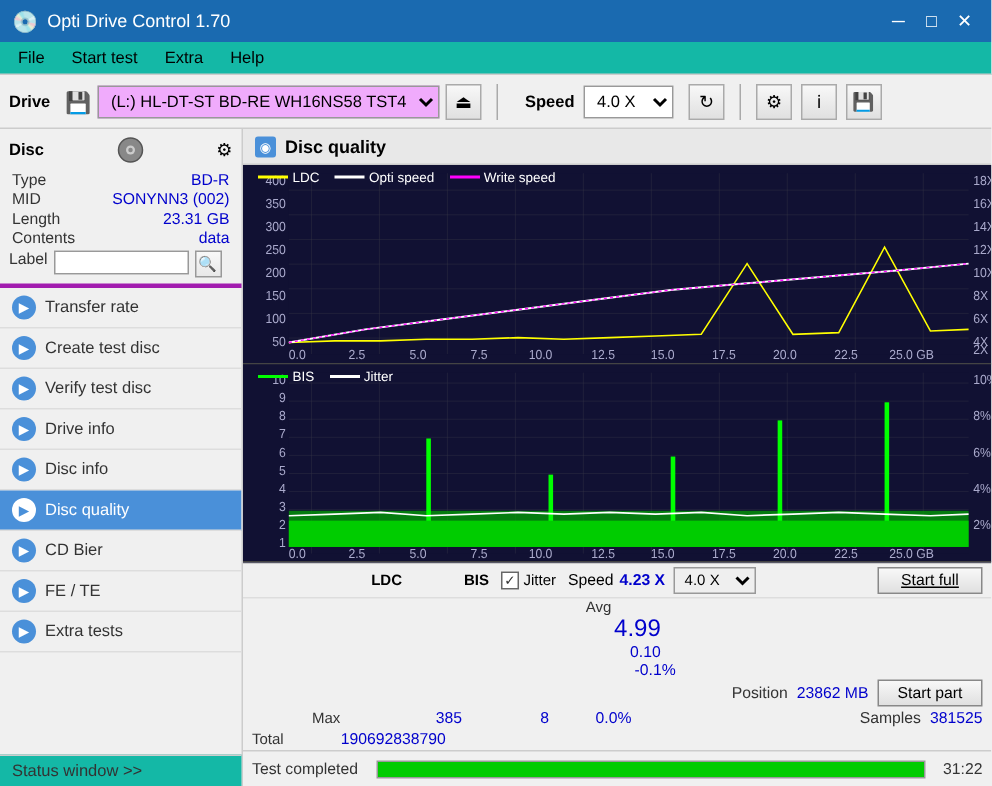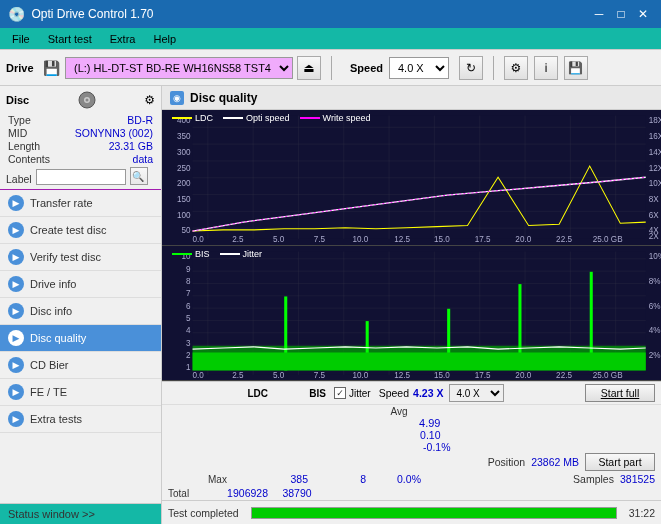--- a/index.html
+++ b/index.html
@@ -25,28 +25,28 @@
     .speed-dropdown { border: 1px solid #999; background: white; padding: 2px 4px; font-size: 11px; width: 60px; height: 22px; }
     .toolbar-sep { width: 1px; background: #aaa; height: 24px; margin: 0 4px; }
     
     
     .main { display: flex; height: calc(524px - 86px); }
     
     
     .sidebar { width: 162px; min-width: 162px; background: #f0f0f0; border-right: 1px solid #ccc; display: flex; flex-direction: column; }
     
     
-    .disc-panel { padding: 4px 6px; border-bottom: 1px solid #a21caf; }
+    .disc-panel { padding: 4px 6px; border-bottom: 3px solid #a21caf; }
     .disc-header { display: flex; align-items: center; justify-content: space-between; margin-bottom: 4px; }
     .disc-header-title { font-size: 11px; font-weight: 600; }
     .disc-icon { width: 20px; height: 20px; display: flex; align-items: center; justify-content: center; }
     .disc-row { display: flex; justify-content: space-between; margin-bottom: 1px; padding: 0 2px; }
     .disc-row-label { color: #333; font-size: 10.5px; }
     .disc-row-value { color: #0000cc; font-size: 10.5px; }
-    .disc-label-row { display: flex; align-items: flex-end; gap: 4px; margin-top: 2px; }
+    .disc-label-row { display: flex; align-items: flex-start; gap: 4px; margin-top: 2px; }
     .disc-label-input { border: 1px solid #999; background: white; width: 90px; height: 16px; font-size: 10px; }
     .disc-label-btn { border: 1px solid #999; background: linear-gradient(to bottom, #f8f8f8, #e8e8e8); width: 18px; height: 18px; cursor: pointer; display: flex; align-items: center; justify-content: center; font-size: 10px; }
     
     
     .nav-list { display: flex; flex-direction: column; flex: 1; overflow-y: auto; }
     .nav-item { display: flex; align-items: center; gap: 6px; padding: 5px 8px; cursor: pointer; font-size: 11px; color: #333; border-bottom: 1px solid #ddd; }
     .nav-item.active { background: #4a90d9; color: white; }
     .nav-item .nav-icon { width: 16px; height: 16px; border-radius: 50%; display: flex; align-items: center; justify-content: center; font-size: 9px; }
     .nav-item:not(.active) .nav-icon { background: #4a90d9; color: white; }
     .nav-item.active .nav-icon { background: white; color: #4a90d9; }
@@ -359,21 +359,21 @@
         <span style="font-size:10.5px; margin-left:8px;">Speed</span>
         <span style="font-size:10.5px; color:#0000cc; font-weight:600; margin-left:4px;">4.23 X</span>
         <select style="border:1px solid #999; font-size:10px; padding:1px 2px; width:55px; height:18px; margin-left:6px;"><option>4.0 X</option></select>
         <div style="margin-left:auto; display:flex; flex-direction:column; gap:2px;text-decoration:underline;">
           <button class="start-btn">Start full</button>
         </div>
       </div>
 
       <div style="display:flex; align-items:center; padding:1px 6px;flex-direction:column;">
         <div style="width:42px; font-size:10px; color:#333;">Avg</div>
-        <div style="width:58px; text-align:right; font-size:11px; color:#0000cc;">4.99</div>
+        <div style="width:58px; text-align:right; font-size:16px; color:#0000cc;">4.99</div>
         <div style="width:58px; text-align:right; font-size:10.5px; color:#0000cc;">0.10</div>
         <div style="width:70px; text-align:right; font-size:10.5px; color:#0000cc; margin-left:8px;">-0.1%</div>
         <div style="margin-left:auto; display:flex; align-items:center; gap:6px;">
           <span style="font-size:10.5px; color:#333;">Position</span>
           <span style="font-size:10.5px; color:#0000cc;">23862 MB</span>
           <button class="start-btn">Start part</button>
         </div>
       </div>
 
       <div style="display:flex; align-items:center; padding:1px 6px;">
@@ -383,21 +383,21 @@
         <div style="width:70px; text-align:center; font-size:10.5px; color:#0000cc; margin-left:8px;">0.0%</div>
         <div style="margin-left:auto; display:flex; align-items:center; gap:6px;">
           <span style="font-size:10.5px; color:#333;">Samples</span>
           <span style="font-size:10.5px; color:#0000cc;">381525</span>
         </div>
       </div>
 
       <div style="display:flex; align-items:center; padding:1px 6px;">
         <div style="width:42px; font-size:10px; color:#333;">Total</div>
         <div style="width:58px; text-align:right; font-size:10.5px; color:#0000cc;">1906928</div>
-        <div style="width:58px; text-align:center; font-size:10.5px; color:#0000cc;">38790</div>
+        <div style="width:58px; text-align:left; font-size:10.5px; color:#0000cc;">38790</div>
       </div>
     </div>
 
     <div class="bottom-status">
       <span class="status-text">Test completed</span>
       <div class="progress-bar-container">
         <div class="progress-bar-fill" style="width:100%;"></div>
       </div>
       <span class="status-time">31:22</span>
     </div>

